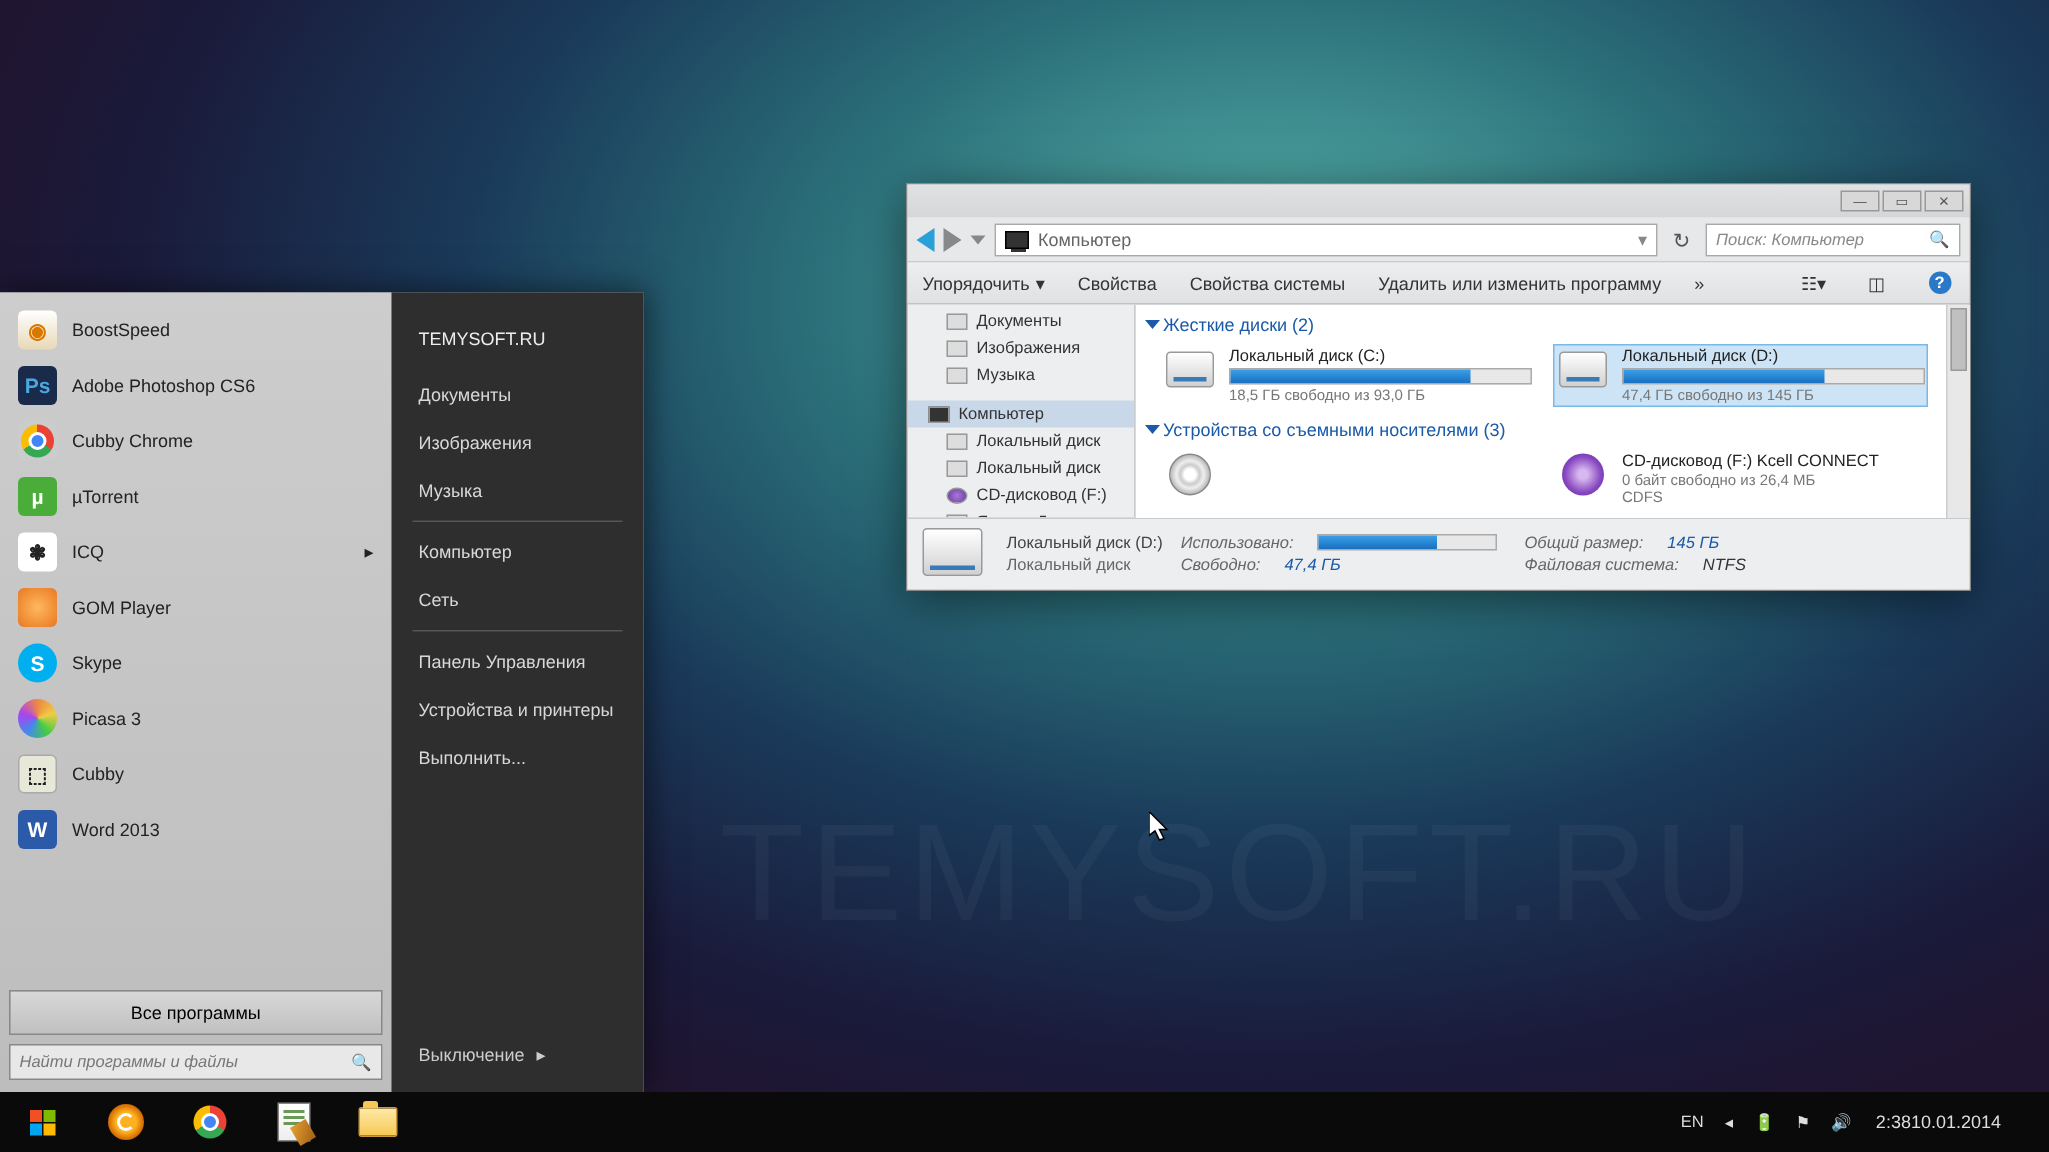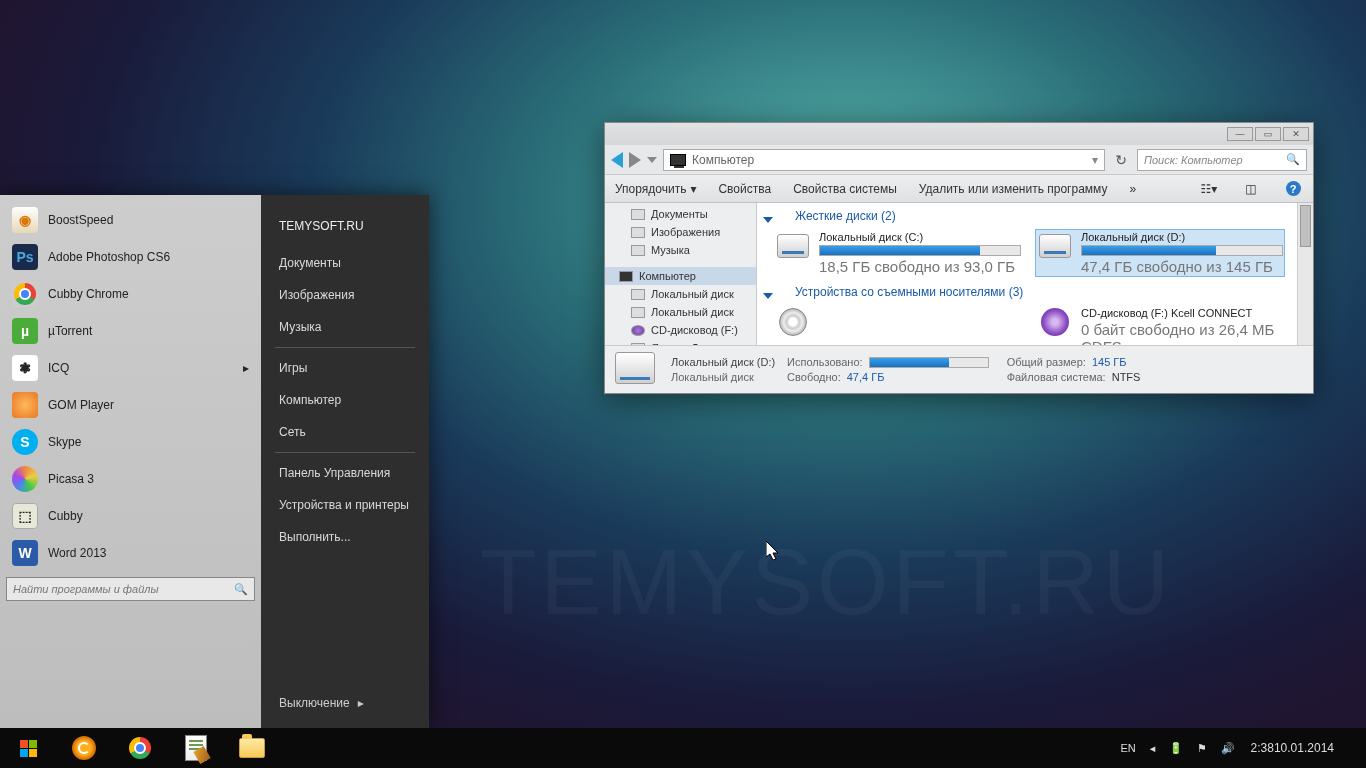--- a/index.html
+++ b/index.html
@@ -81,40 +81,40 @@
 .ex-sidebar{width:152px;background:#eceef0;border-right:1px solid #c8cacc;font-size:11px;color:#333;overflow:hidden;padding-top:2px;}
 .sb-item{display:flex;align-items:center;gap:6px;padding:2px 6px 2px 26px;height:18px;cursor:pointer;white-space:nowrap;}
 .sb-item.sel{background:#c8d8e8;}
 .sb-item.lvl1{padding-left:14px;font-weight:400;}
 .sb-item .sico{width:14px;height:11px;background:#ddd;border:1px solid #999;flex:none;}
 .sb-item .sico.pc{background:#333;}
 .sb-item .sico.cd{border-radius:50%;background:radial-gradient(circle,#a878d8,#6838a0);}
 .ex-main{flex:1;background:#fff;overflow:auto;position:relative;padding:4px 6px;}
 .ex-scroll{position:absolute;right:0;top:0;bottom:0;width:16px;background:#e8e8e8;border-left:1px solid #ccc;}
 .ex-scroll::before{content:"";position:absolute;top:2px;left:2px;right:2px;height:40px;background:#c0c0c0;border:1px solid #999;}
-.group-head{display:flex;align-items:flex-end;gap:22px;font-size:12px;color:#1a5aa8;padding:2px 0 4px;cursor:pointer;}
+.group-head{display:flex;align-items:center;gap:2px;font-size:12px;color:#1a5aa8;padding:2px 0 4px;cursor:pointer;}
 .group-head .tri{width:0;height:0;border-left:5px solid transparent;border-right:5px solid transparent;border-top:6px solid #1a5aa8;}
 .drive-row{display:flex;gap:12px;padding:2px 0 6px 10px;}
 .drive-tile{display:flex;gap:8px;width:250px;padding:2px;cursor:pointer;}
 .drive-tile.sel{background:#cde4f7;border:1px solid #7ab8e8;padding:1px;}
 .drive-ico{width:36px;height:30px;flex:none;display:flex;align-items:center;justify-content:center;}
 .hdd{width:32px;height:24px;background:linear-gradient(#fff,#d0d0d0);border:1px solid #999;border-radius:3px;position:relative;}
 .hdd::after{content:"";position:absolute;left:4px;right:4px;bottom:3px;height:3px;background:#3a7ab8;}
 .cd-ico{width:28px;height:28px;border-radius:50%;background:radial-gradient(circle,#fff 20%,#ccc 35%,#eee 50%,#bbb 70%);border:1px solid #888;}
 .purple-cd{width:28px;height:28px;border-radius:50%;background:radial-gradient(circle,#d8b8f0 15%,#8848c0 60%,#5828a0);}
 .drive-info{flex:1;font-size:11px;}
 .drive-name{color:#222;margin-bottom:2px;}
 .drive-bar{width:100%;height:11px;background:#e8e8e8;border:1px solid #aaa;margin-bottom:2px;position:relative;}
 .drive-bar-fill{height:100%;background:linear-gradient(#3aa0e8,#1a70c0);}
-.drive-free{color:#777;font-size:15px;}
+.drive-free{color:#777;font-size:10px;}
 .ex-status{height:48px;border-top:1px solid #c8cacc;background:#eceef0;display:flex;align-items:center;padding:4px 10px;gap:12px;font-size:11px;color:#444;}
 .stat-hdd{width:44px;height:36px;}
 .stat-cols{display:flex;gap:18px;align-items:flex-start;}
 .stat-col{display:flex;flex-direction:column;gap:3px;}
-.stat-row{display:flex;gap:6px;align-items:flex-end;}
+.stat-row{display:flex;gap:16px;align-items:flex-start;font-style:italic;}
 .stat-label{color:#666;}
 .stat-val{color:#1a5aa8;}
 .stat-bar{width:120px;height:11px;background:#e8e8e8;border:1px solid #aaa;}
 .stat-bar-fill{height:100%;background:linear-gradient(#3aa0e8,#1a70c0);}
 .cursor{position:absolute;left:766px;top:541px;pointer-events:none;}
 </style>
 </head>
 <body>
 
 <div class="watermark">TEMYSOFT.RU</div>
@@ -322,35 +322,35 @@
         </div>
         <div class="sm-app">
           <span class="app-ico" style="background:#e8e8d8;border:1px solid #aaa;">⬚</span>
           <span>Cubby</span>
         </div>
         <div class="sm-app">
           <span class="app-ico" style="background:#2a5aa8;color:#fff;">W</span>
           <span>Word 2013</span>
         </div>
       </div>
+    <div class="sm-allprog">Все программы</div>
     <div class="sm-search">
       <span>Найти программы и файлы</span>
       <span class="mag">🔍</span>
     </div>
   </div>
   <div class="sm-right">
     <div class="sm-r-head">TEMYSOFT.RU</div>
     <div id="sm-r1">
         <div class="sm-r-item">Документы</div>
         <div class="sm-r-item">Изображения</div>
         <div class="sm-r-item">Музыка</div>
       </div>
     <div class="sm-r-sep"></div>
     <div id="sm-r2">
-        <div class="sm-r-item">Игры</div>
         <div class="sm-r-item">Компьютер</div>
         <div class="sm-r-item">Сеть</div>
       </div>
     <div class="sm-r-sep"></div>
     <div id="sm-r3">
         <div class="sm-r-item">Панель  Управления</div>
         <div class="sm-r-item">Устройства и принтеры</div>
         <div class="sm-r-item">Выполнить...</div>
       </div>
     <div class="sm-shutdown">

